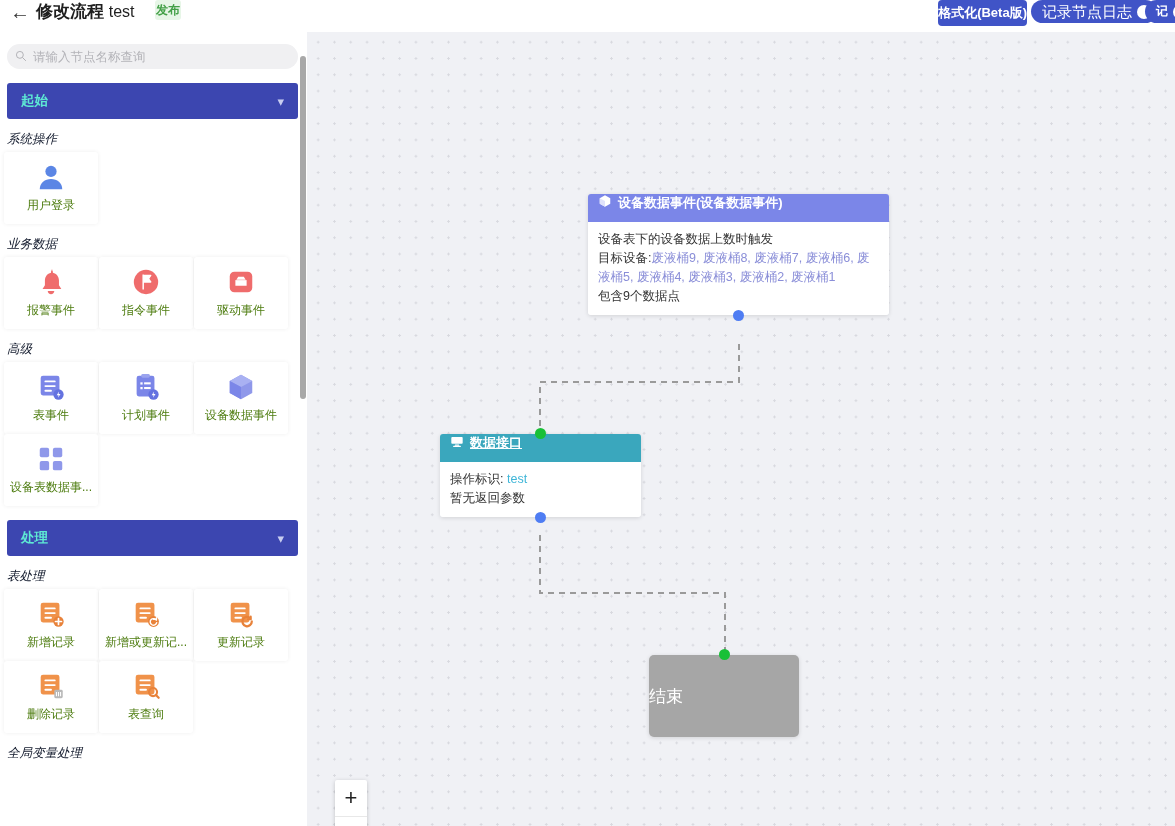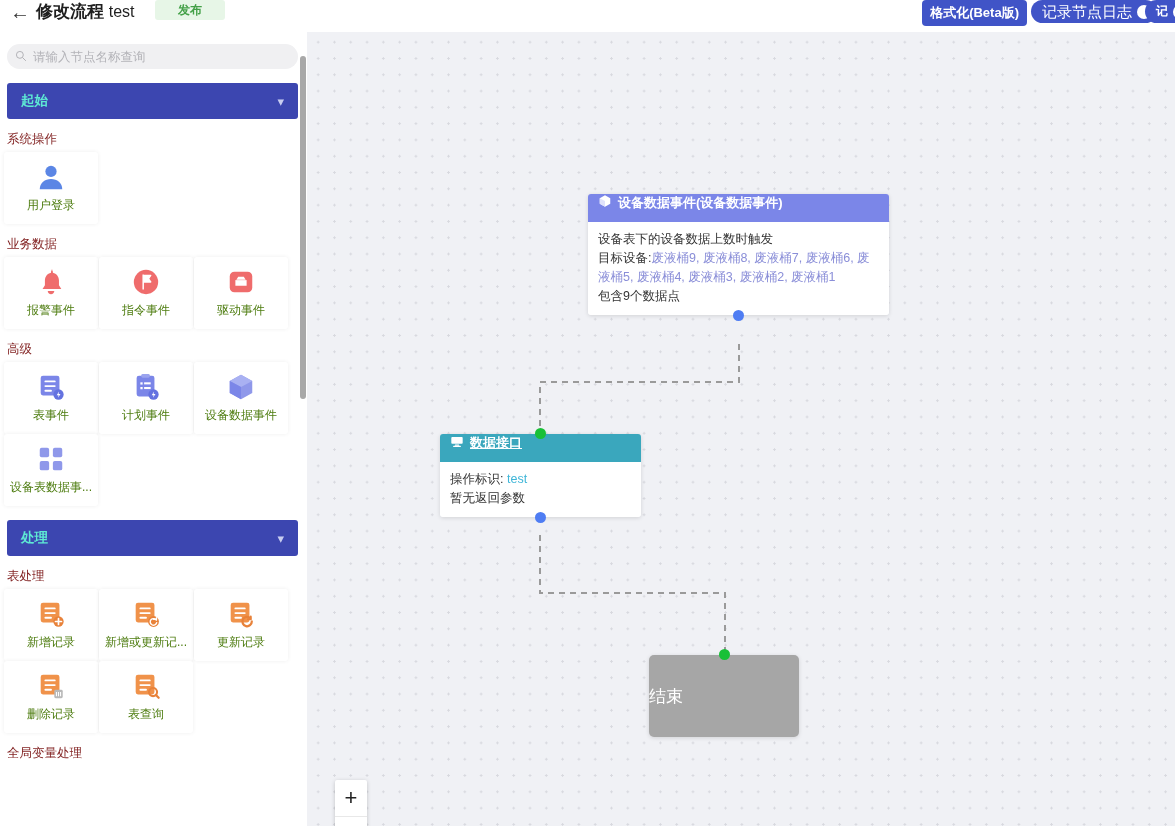--- a/index.html
+++ b/index.html
@@ -23,28 +23,28 @@
   .page-title {
     position: absolute; left: 36px; top: 0px;
     font-size: 17px; font-weight: bold; color: #1f1f1f; line-height: 24px;
     white-space: nowrap;
   }
   .page-title .sub { font-weight: normal; font-size: 16px; }
   .publish-badge {
     position: absolute; left: 155px; top: 0px;
     background: #e7f6e7; color: #43a047;
     font-size: 12px; font-weight: bold;
-    padding: 3px 23px; border-radius: 3px; line-height: 14px;
+    padding: 3px 1px; border-radius: 3px; line-height: 14px;
     cursor: pointer;
   }
   .btn-format {
     position: absolute; right: 148px; top: 0px;
     background: #4054c7; color: #fff;
     font-size: 13px; font-weight: bold;
-    padding: 5px 8px; border-radius: 4px; border: none;
+    padding: 5px 0; border-radius: 4px; border: none;
     cursor: pointer; line-height: 16px; white-space: nowrap;
   }
   .pill-toggle {
     position: absolute; right: 18px; top: 0px;
     background: #4054c7; color: #fff;
     font-size: 15px; font-weight: normal;
     padding: 4px 6px 4px 11px; border-radius: 13px;
     display: flex; align-items: center; gap: 5px;
     cursor: pointer; line-height: 15px; white-space: nowrap;
   }
@@ -87,21 +87,21 @@
   }
   .sec-header {
     margin: 14px 7px 0 7px; height: 36px; width: 291px;
     background: #3c46b0; border-radius: 3px;
     display: flex; align-items: center; justify-content: space-between;
     padding: 0 14px; cursor: pointer;
   }
   .sec-header .t { color: #5eead4; font-size: 13.5px; font-weight: bold; }
   .chev { color: #c8cdf0; font-size: 13px; }
   .grp-label {
-    margin: 12px 0 4px 7px; font-size: 12.5px; color: #7f1d1d;
+    margin: 12px 0 4px 7px; font-size: 12.5px; color: #0f172a; font-style: italic;
   }
   .tile-row { display: flex; gap: 1px; margin-left: 4px; }
   .tile {
     width: 94px; height: 72px; background: #fff;
     border-radius: 3px;
     display: flex; flex-direction: column;
     align-items: center; justify-content: center; gap: 5px;
     cursor: pointer;
     box-shadow: 0 0 4px rgba(0,0,0,0.07);
   }

